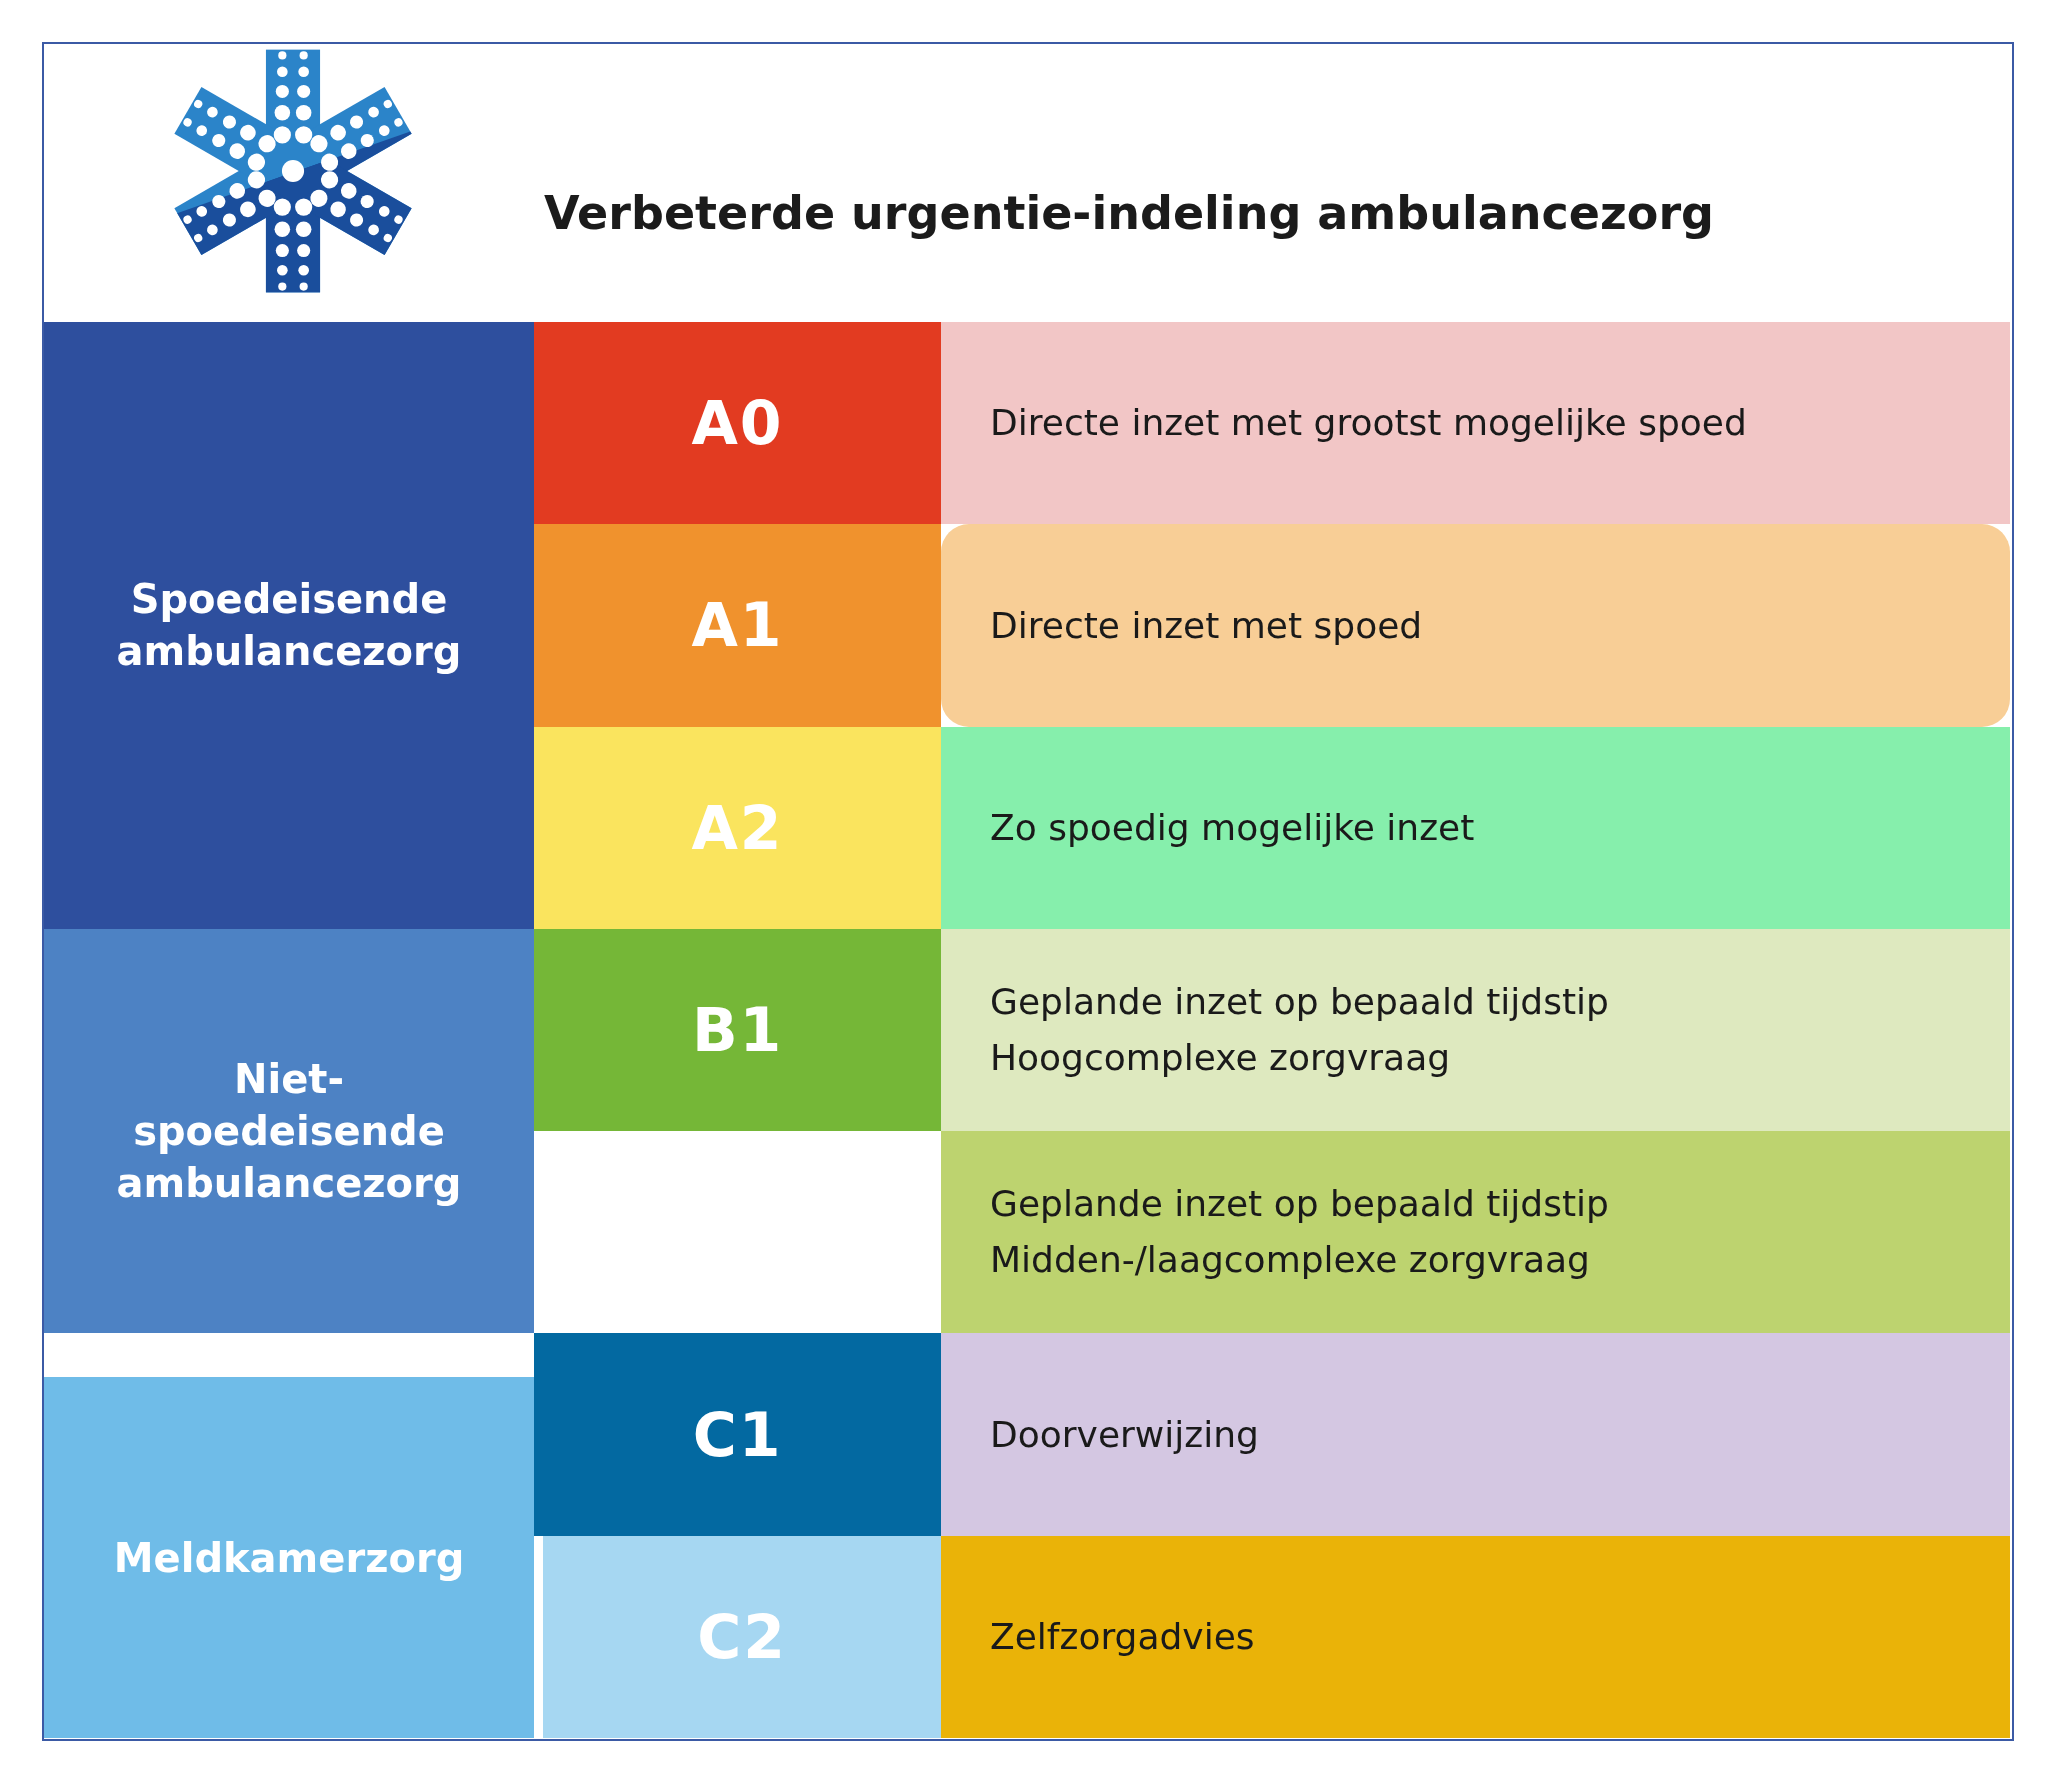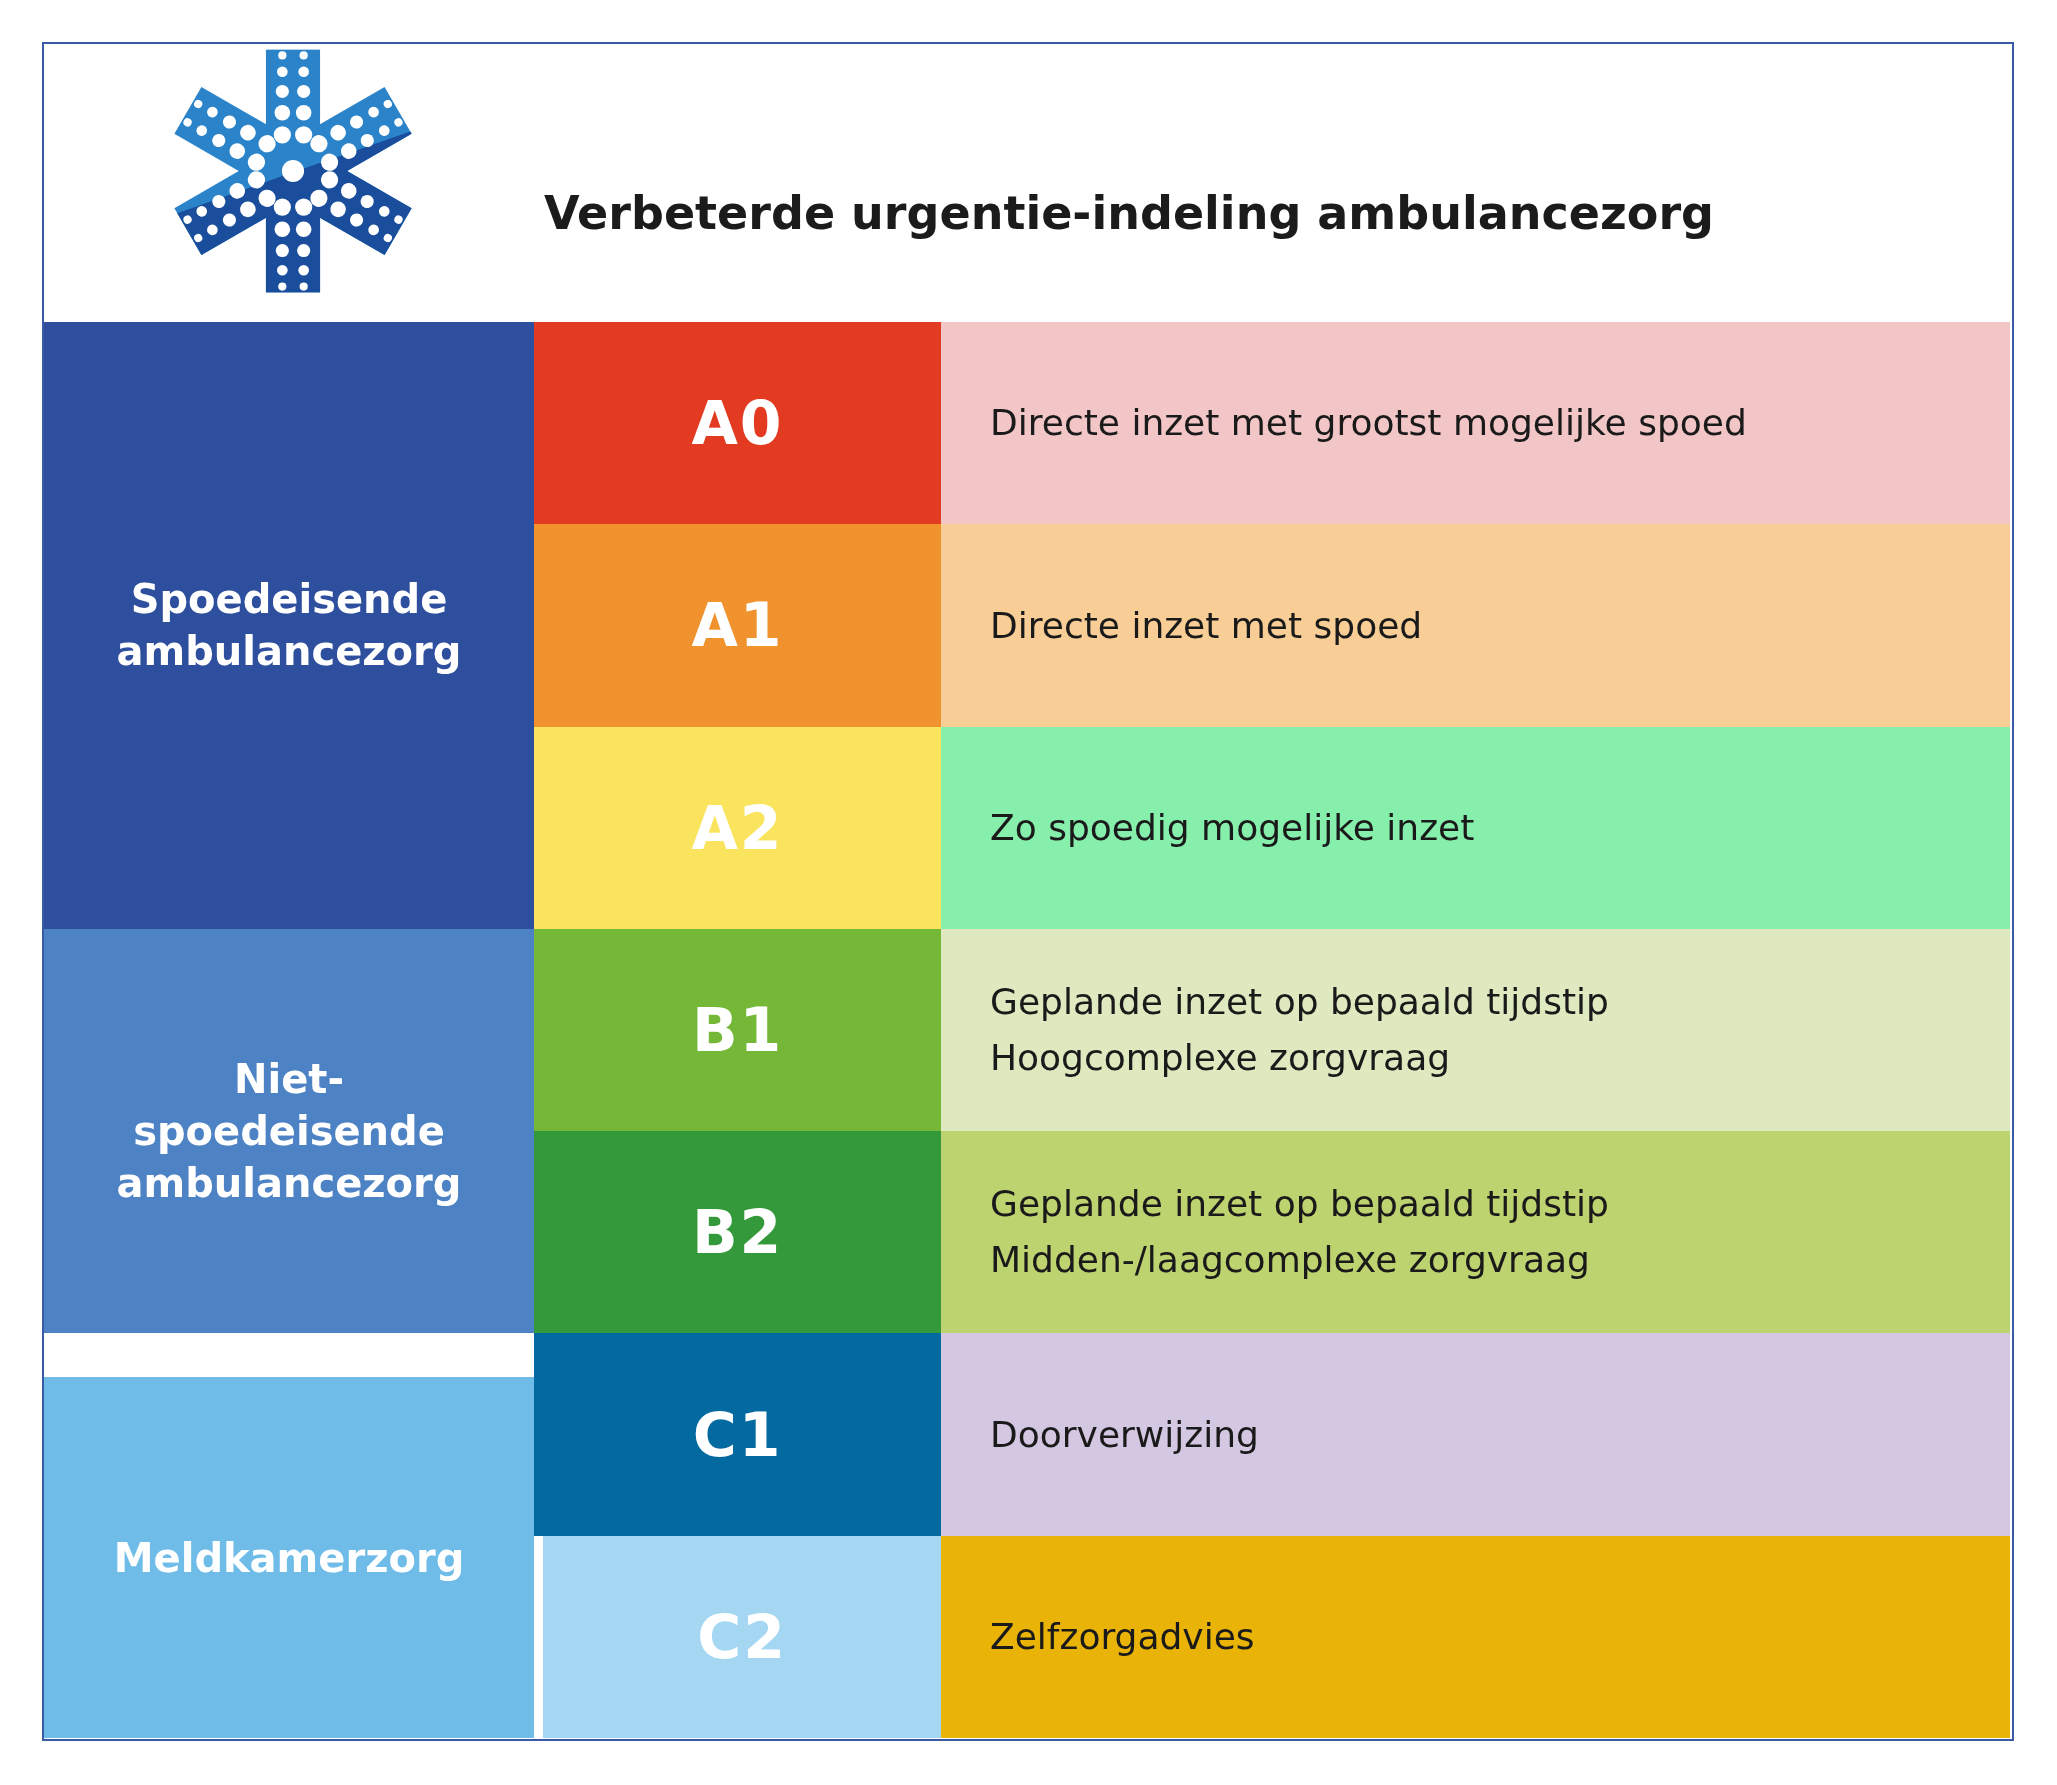--- a/index.html
+++ b/index.html
@@ -81,29 +81,28 @@
   <div class="table">
 
     <div class="cat" style="grid-row: 4 / 6; background-color: rgb(77, 130, 196);">Niet-spoedeisende ambulancezorg</div>
     <div class="cat" style="grid-row: 1 / 4; background-color: rgb(46, 79, 158);">Spoedeisende ambulancezorg</div>
     <div class="cat" style="grid-row: 6 / 8; background-color: rgb(111, 188, 232); margin-top: 44px;">Meldkamerzorg</div>
 
     <div class="code" style="grid-row: 1; background-color: rgb(226, 59, 33);">A0</div>
     <div class="code" style="grid-row: 2; background-color: rgb(240, 146, 45);">A1</div>
     <div class="code" style="grid-row: 3; background-color: rgb(250, 228, 94);">A2</div>
     <div class="code" style="grid-row: 4; background-color: rgb(117, 183, 55);">B1</div>
-    <div class="code" style="grid-row: 5; background-color: rgb(51, 153, 59);">B2</div>
     <div class="code" style="grid-row: 6; background-color: #0369a1;">C1</div>
     <div class="code" style="grid-row: 7; background-color: rgb(166, 215, 242); margin-left: 9px;">C2</div>
 
     <div class="desc" style="grid-row: 1; background-color: rgb(242, 198, 198);">
       <div>Directe inzet met grootst mogelijke spoed</div>
       <div></div>
     </div>
-    <div class="desc" style="grid-row: 2; background-color: rgb(248, 206, 150);">
+    <div class="desc" style="grid-row: 2; background-color: rgb(248, 206, 150); border-radius: 28px;">
       <div>Directe inzet met spoed</div>
       <div></div>
     </div>
     <div class="desc" style="grid-row: 3; background-color: #86efac;">
       <div>Zo spoedig mogelijke inzet</div>
       <div></div>
     </div>
     <div class="desc" style="grid-row: 4; background-color: rgb(222, 233, 191);">
       <div>Geplande inzet op bepaald tijdstip</div>
       <div>Hoogcomplexe zorgvraag</div>

